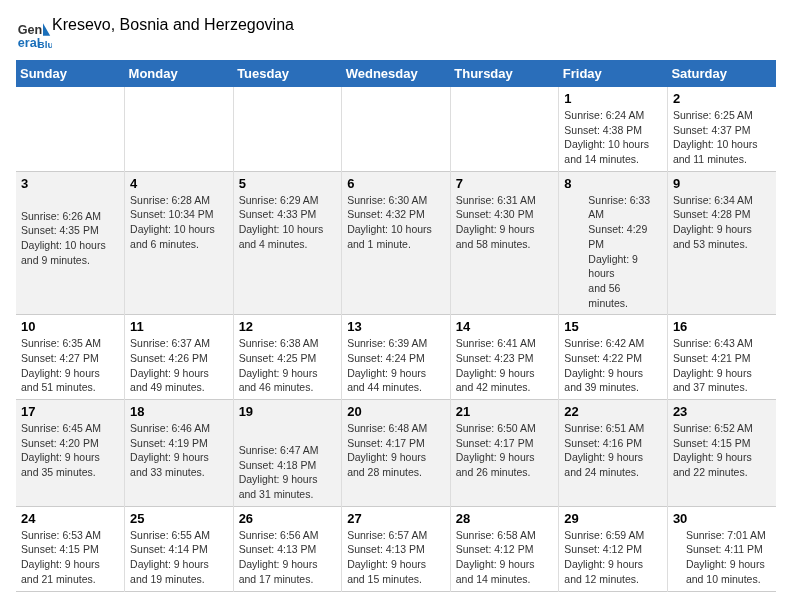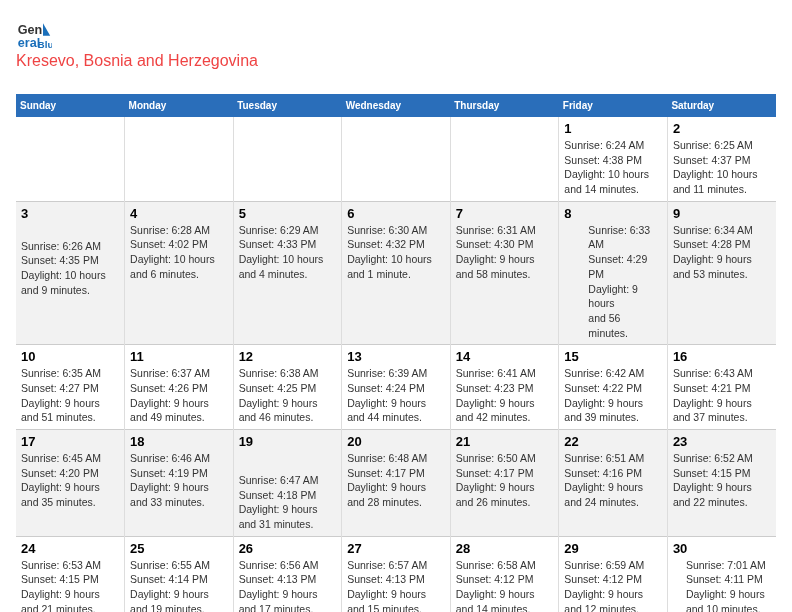--- a/index.html
+++ b/index.html
@@ -7,55 +7,54 @@
       font-family: Arial, sans-serif;
       background: #fff;
       width: 792px;
       min-height: 612px;
       padding: 16px;
     }
     .header-section {
       display: flex;
       align-items: flex-start;
       justify-content: flex-start;
-      margin-bottom: 24px;
-      flex-direction: column;
+      margin-bottom: 8px;
     }
     .logo {
       display: flex;
       align-items: center;
       gap: 4px;
     }
     .logo-icon {
       width: 36px;
       height: 36px;
     }
     .title-section {
       text-align: right;
     }
     .month-title {
       font-size: 32px;
       font-weight: bold;
       color: #333;
     }
     .location-title {
       font-size: 16px;
-      color: #ef4444;
+      color: #000000;
     }
     table {
       width: 100%;
       border-collapse: collapse;
       font-size: 11px;
     }
     thead tr th {
       background-color: #2a6eba;
       color: #fff;
       padding: 6px 4px;
       text-align: left;
-      font-size: 10px;
+      font-size: 13px;
       font-weight: bold;
     }
     tbody tr {
       border-bottom: 1px solid #ccc;
     }
     tbody tr:nth-child(odd) {
       background: #fff;
     }
     tbody tr:nth-child(even) {
       background: #f2f2f2;
@@ -138,21 +137,21 @@
         <td>
           <span class="day-num">3</span>
           <div class="day-info" style="white-space: pre-line; margin-top: 18px;">Sunrise: 6:26 AM
 Sunset: 4:35 PM
 Daylight: 10 hours
 and 9 minutes.</div>
         </td>
         <td>
           <span class="day-num">4</span>
           <div class="day-info" style="white-space: pre-line;">Sunrise: 6:28 AM
-Sunset: 4:02 PM
+Sunset: 10:34 PM
 Daylight: 10 hours
 and 6 minutes.</div>
         </td>
         <td>
           <span class="day-num">5</span>
           <div class="day-info" style="white-space: pre-line;">Sunrise: 6:29 AM
 Sunset: 4:33 PM
 Daylight: 10 hours
 and 4 minutes.</div>
         </td>

